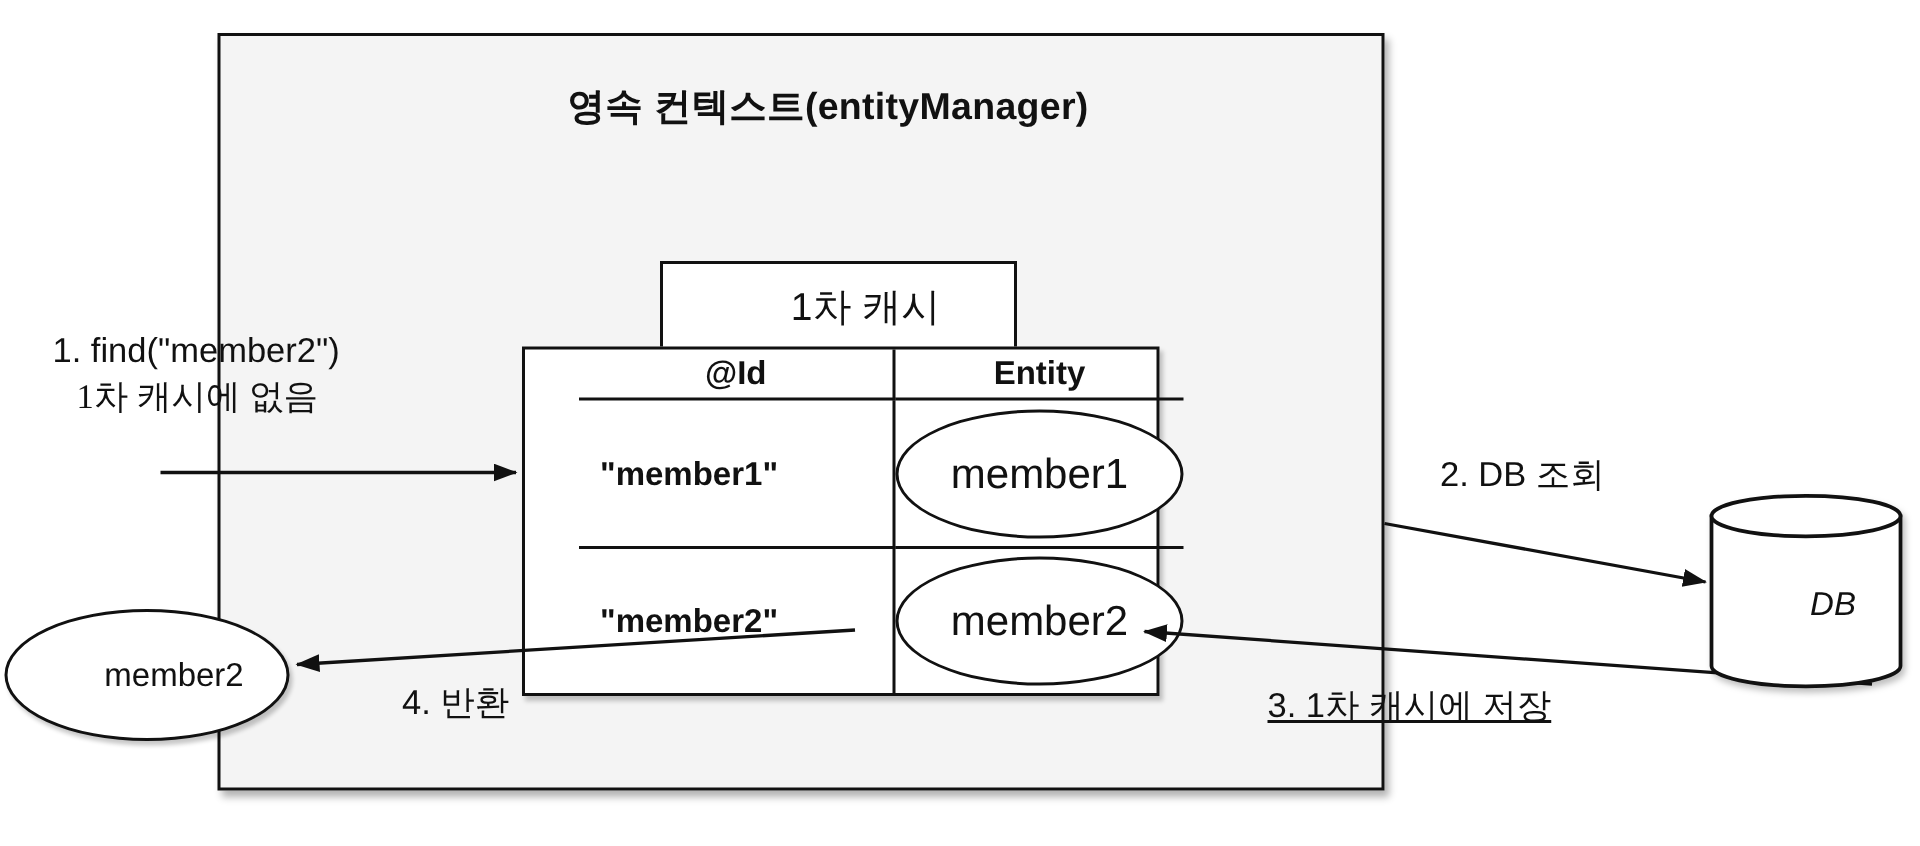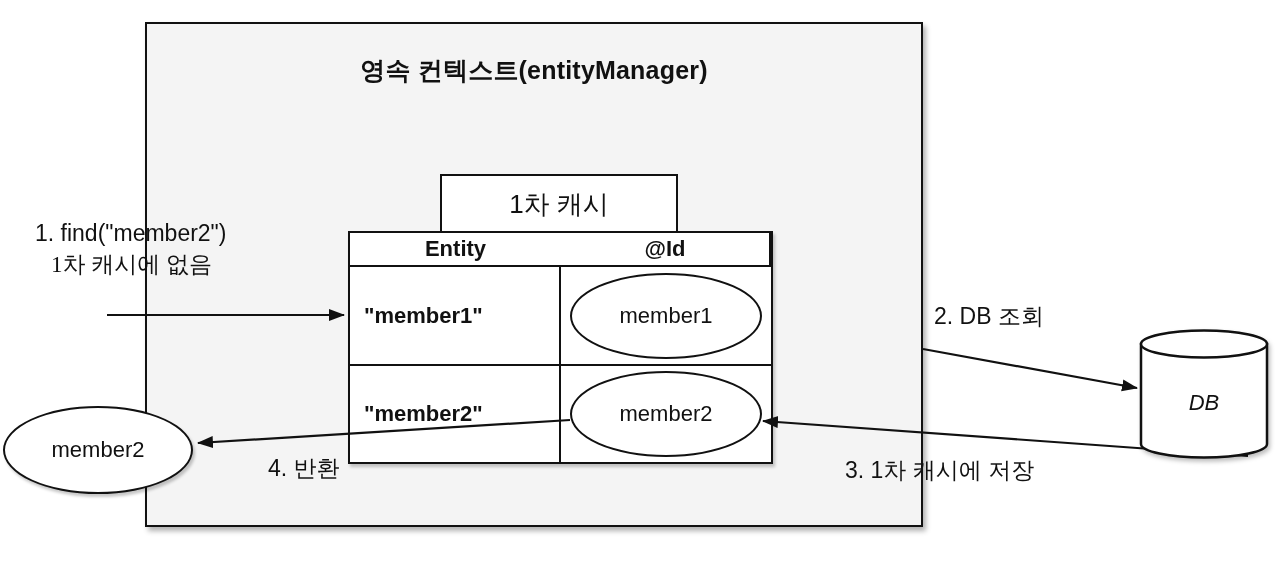--- a/index.html
+++ b/index.html
@@ -1,21 +1,21 @@
 <!DOCTYPE html>
 <html><head>
 <meta charset="utf-8">
 <style>
   html,body{margin:0;padding:0;background:#ffffff;}
   .canvas{
     position:relative;width:1280px;height:564px;overflow:hidden;
     background:#ffffff;color:#111;
     font-family:"Liberation Sans","DejaVu Sans",sans-serif;
   }
-  .abs{position:absolute;box-sizing:border-box;}
+  .abs{position:absolute;box-sizing:border-box;padding-left:36px;}
 
   
   .context-box{
     left:145px;top:22px;width:778px;height:505px;
     background:#f4f4f4;border:2.5px solid #111;
     box-shadow:3px 4px 5px rgba(0,0,0,0.30);
     z-index:1;
   }
   .context-title{
     left:145px;top:54px;width:778px;text-align:center;
@@ -40,21 +40,21 @@
   }
   .cell{box-sizing:border-box;display:flex;align-items:center;font-size:22px;}
   .cell.col1{border-right:2.5px solid #111;}
   .cell.hdr{border-bottom:2.5px solid #111;justify-content:center;font-weight:bold;}
   .cell.row1{border-bottom:2.5px solid #111;}
   .cell.idcell{font-weight:bold;padding-left:14px;}
   .cell.entitycell{justify-content:center;}
   .entity-ellipse{
     width:188px;height:82px;border:2.5px solid #111;border-radius:50%;
     background:#fff;display:flex;align-items:center;justify-content:center;
-    font-size:22px;
+    font-size:28px;
   }
 
   
   .result-ellipse{
     left:3px;top:406px;width:190px;height:88px;
     border:2.5px solid #111;border-radius:50%;background:#fff;
     display:flex;align-items:center;justify-content:center;
     font-size:22px;box-shadow:2px 3px 3px rgba(0,0,0,0.22);
     z-index:2;
   }
@@ -62,42 +62,42 @@
   
   .db-label{
     left:1154px;top:390px;width:100px;text-align:center;
     font-size:22px;z-index:4;font-style:italic;
   }
 
   
   .note{position:absolute;font-size:23px;line-height:32px;white-space:nowrap;z-index:4;}
   .note-find{left:35px;top:217px;}
   .note-find .sub{margin-left:16px;font-family:Liberation Serif, serif;}
-  .note-dbquery{left:934px;top:300px;}
-  .note-store{left:845px;top:454px;}
+  .note-dbquery{left:960px;top:300px;}
+  .note-store{left:845px;top:454px;text-decoration:underline;}
   .note-return{left:223px;top:452px;margin-left:45px;}
 
   svg.overlay{position:absolute;left:0;top:0;z-index:3;pointer-events:none;}
   svg.overlay line{stroke:#111;stroke-width:2.2px;}
 </style>
 </head>
 <body>
 
 <div class="canvas">
 
   <div class="abs context-box"></div>
   <div class="abs context-title">영속 컨텍스트(entityManager)</div>
 
   <div class="abs cache-label-box">
     <span>1차 캐시</span>
   </div>
 
   <div class="abs cache-table">
+    <div class="cell hdr col1">@Id</div>
     <div class="cell hdr">Entity</div>
-    <div class="cell hdr col1">@Id</div>
 
     <div class="cell row1 col1 idcell">"member1"</div>
     <div class="cell row1 entitycell">
       <div class="entity-ellipse">member1</div>
     </div>
 
     <div class="cell col1 idcell">"member2"</div>
     <div class="cell entitycell">
       <div class="entity-ellipse">member2</div>
     </div>

